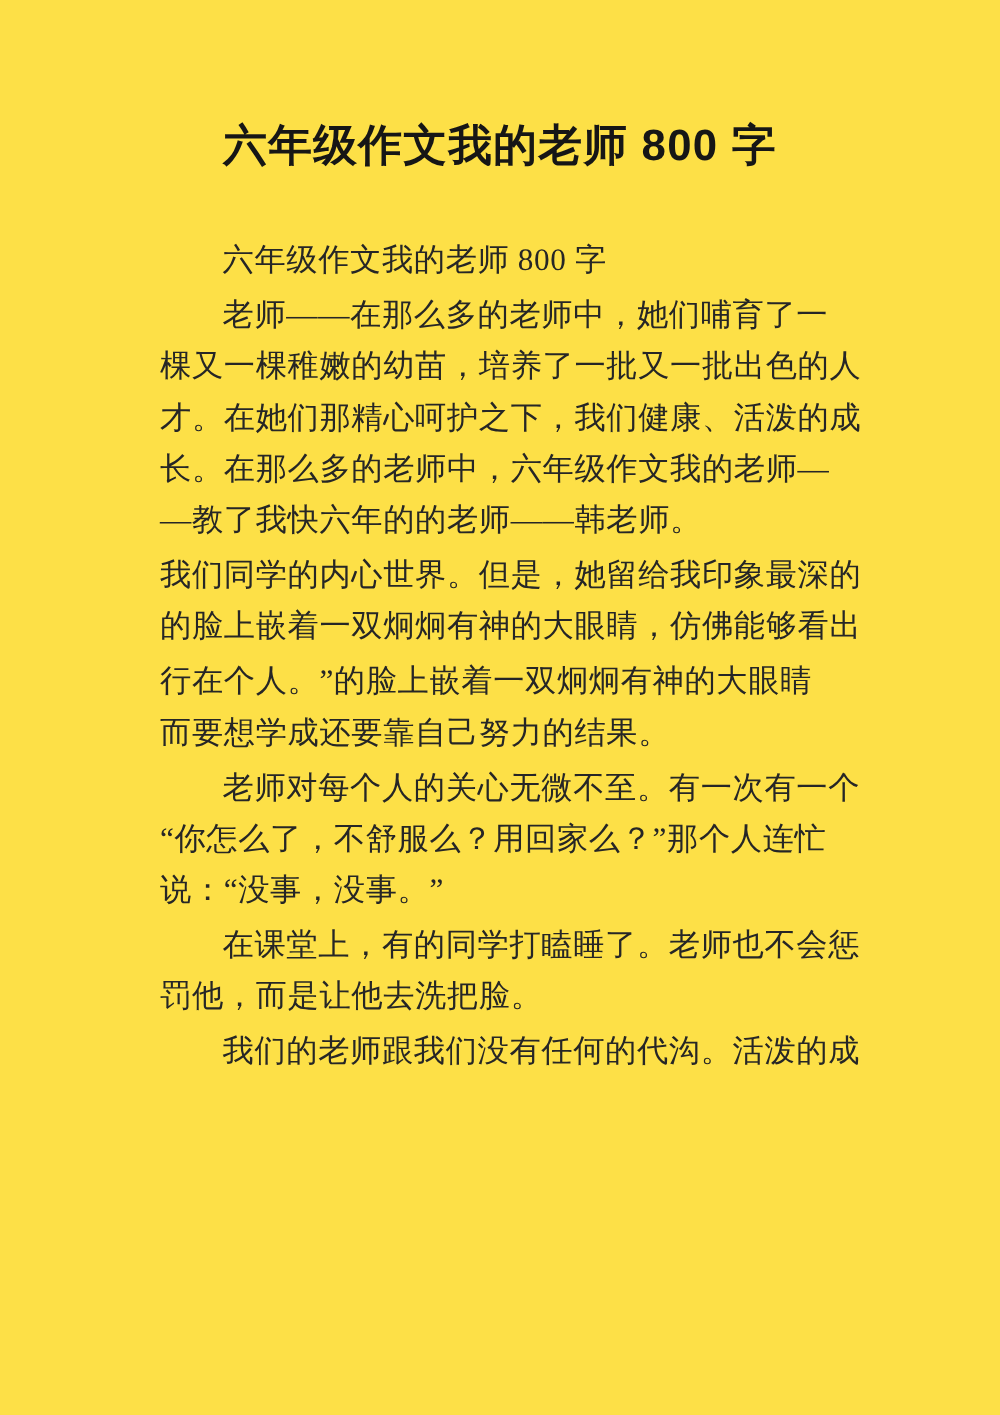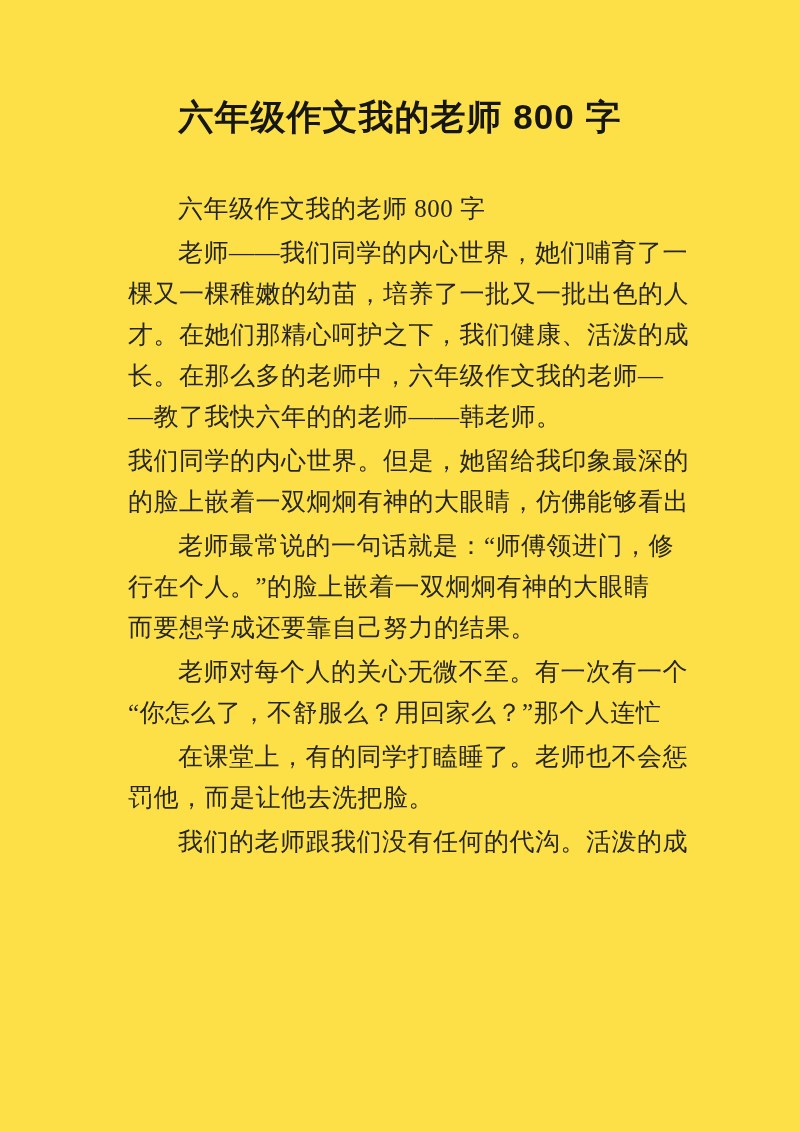--- a/index.html
+++ b/index.html
@@ -52,41 +52,41 @@
 
   <h1 class="doc-title">六年级作文我的老师 800 字</h1>
 
   <div class="body-text">
 
     <div class="para">
       <div class="line indent">六年级作文我的老师 800 字</div>
     </div>
 
     <div class="para">
-      <div class="line indent">老师——我们同学的内心世界，她们哺育了一</div>
+      <div class="line indent">老师——在那么多的老师中，她们哺育了一</div>
       <div class="line">棵又一棵稚嫩的幼苗，培养了一批又一批出色的人</div>
       <div class="line">才。在她们那精心呵护之下，我们健康、活泼的成</div>
       <div class="line">长。在那么多的老师中，六年级作文我的老师—</div>
       <div class="line">—教了我快六年的的老师——韩老师。</div>
     </div>
 
     <div class="para">
       <div class="line">我们同学的内心世界。但是，她留给我印象最深的</div>
       <div class="line">的脸上嵌着一双炯炯有神的大眼睛，仿佛能够看出</div>
     </div>
 
     <div class="para">
-      <div class="line indent">老师最常说的一句话就是：“师傅领进门，修</div>
       <div class="line">行在个人。”的脸上嵌着一双炯炯有神的大眼睛</div>
       <div class="line">而要想学成还要靠自己努力的结果。</div>
     </div>
 
     <div class="para">
       <div class="line indent">老师对每个人的关心无微不至。有一次有一个</div>
       <div class="line">“你怎么了，不舒服么？用回家么？”那个人连忙</div>
+      <div class="line">说：“没事，没事。”</div>
     </div>
 
     <div class="para">
       <div class="line indent">在课堂上，有的同学打瞌睡了。老师也不会惩</div>
       <div class="line">罚他，而是让他去洗把脸。</div>
     </div>
 
     <div class="para">
       <div class="line indent">我们的老师跟我们没有任何的代沟。活泼的成</div>
     </div>

